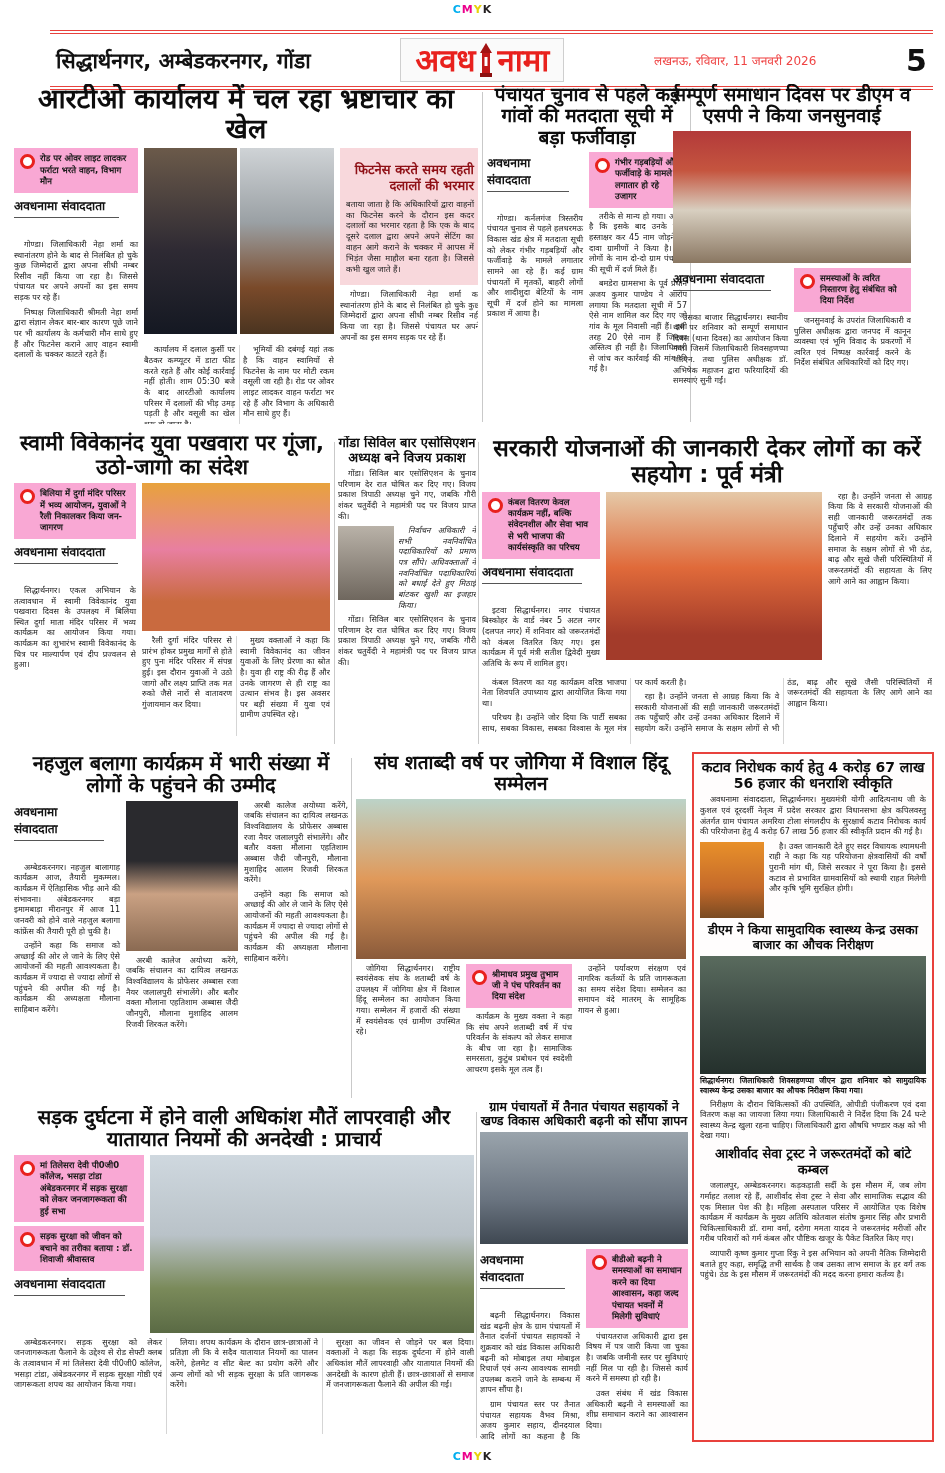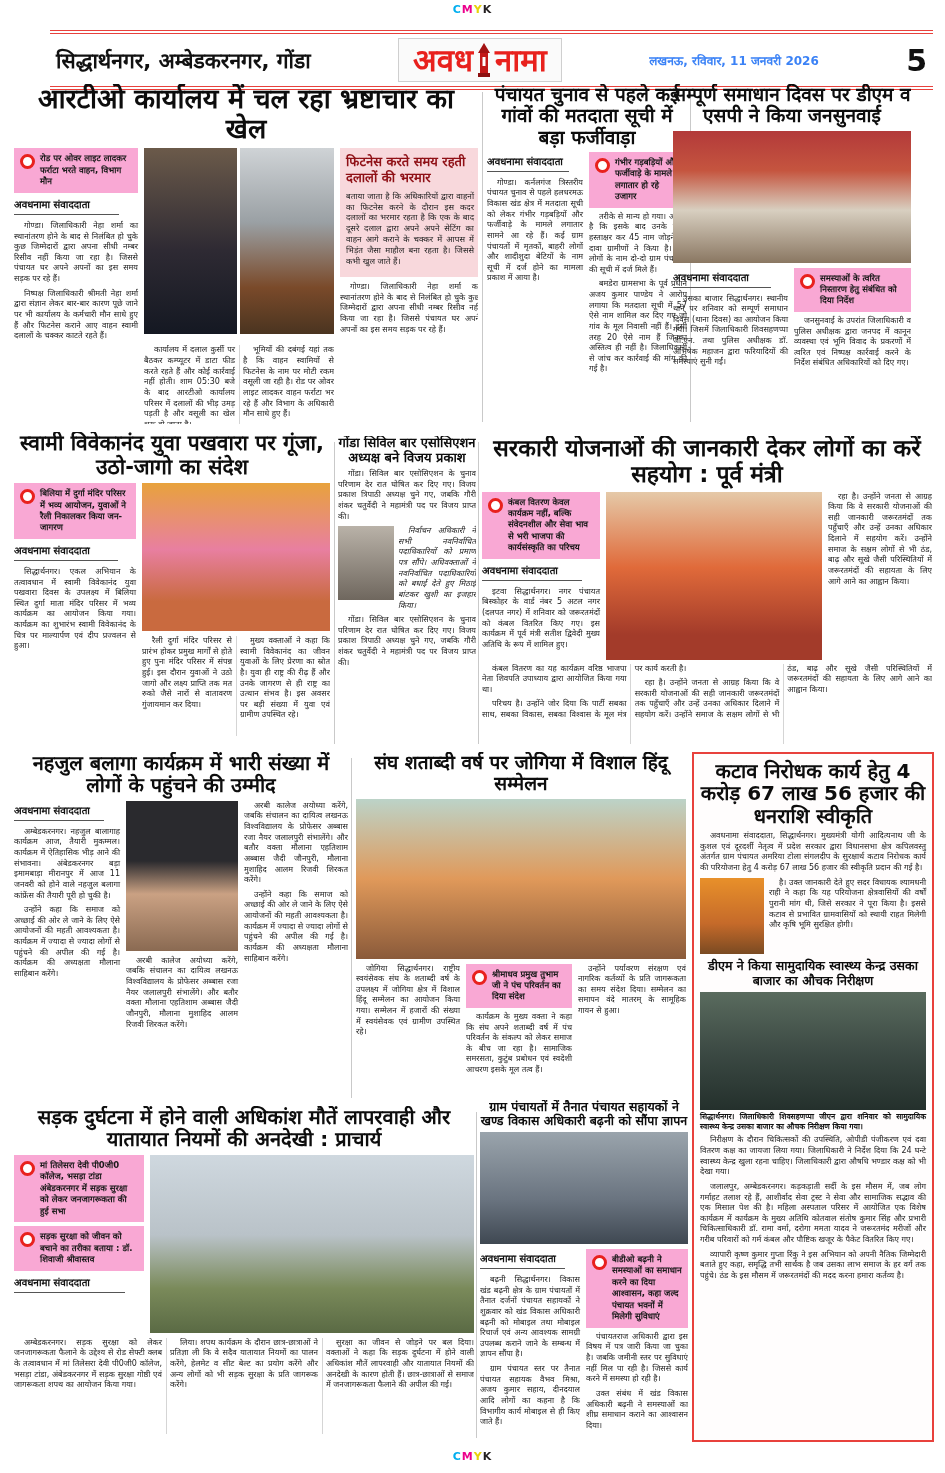--- a/index.html
+++ b/index.html
@@ -9,48 +9,48 @@
   .cmyk{position:absolute;left:0;right:0;text-align:center;font-size:11px;font-weight:bold;letter-spacing:1px;}
   .cmyk-top{top:3px;} .cmyk-bottom{top:1450px;}
   
   .masthead{position:absolute;left:50px;right:12px;top:30px;height:48px;
             border-top:4px double #e8413c;border-bottom:4px double #e8413c;
             display:flex;align-items:center;justify-content:space-between;padding:2px 6px;}
   .mh-editions{font-size:21px;font-weight:bold;color:#111;white-space:nowrap;}
   .mh-logo{display:flex;align-items:center;gap:3px;background:#fafafa;border:1px solid #cfcfcf;
            padding:1px 14px;height:40px;}
   .mh-logo span{font-size:31px;font-weight:bold;color:#e8211d;line-height:1;}
-  .mh-date{font-size:12px;font-weight:bold;color:#3b82f6;white-space:nowrap;}
+  .mh-date{font-size:12px;font-weight:normal;color:#ef4444;white-space:nowrap;}
   .mh-page{font-size:30px;font-weight:bold;color:#111;}
   
   .art{position:absolute;overflow:hidden;}
   .hdl{font-weight:bold;color:#0d0d0d;text-align:center;line-height:1.12;margin:0 0 4px;}
   .hl{display:flex;gap:5px;background:#f9a8d4;padding:5px 6px;font-weight:bold;font-size:8.5px;
       line-height:1.35;align-items:flex-start;margin-bottom:4px;}
   .ring{width:9px;height:9px;border:3px solid #e8211d;border-radius:50%;background:#fff;flex:none;margin-top:1px;}
-  .byline{font-weight:bold;font-size:10px;color:#111;border-bottom:1px solid #555;
-          padding-bottom:3px;margin:2px 0 6px;width:85%;}
+  .byline{font-weight:bold;font-size:12px;color:#111;border-bottom:1px solid #555;
+          padding-bottom:3px;margin:2px 0 22px;width:85%;}
   .bd{font-size:8px;line-height:1.33;text-align:justify;margin:0 0 4px;text-indent:10px;color:#222;}
   .cols2{column-count:2;column-gap:8px;column-rule:1px solid #d5d5d5;}
   .cols3{column-count:3;column-gap:8px;column-rule:1px solid #d5d5d5;}
   .ph{position:relative;flex:none;}
   .ph-street{background:linear-gradient(180deg,#6b5a4a,#2e2a33 55%,#141822);}
   .ph-truck{background:linear-gradient(180deg,#cfd3d6,#9aa0a4 40%,#7a4a2a 75%,#4a3420);}
   .ph-jansunwai{background:linear-gradient(180deg,#b33a3a,#c5553f 30%,#d8cfc0 60%,#8a7762);}
   .ph-rally{background:linear-gradient(180deg,#e8a23c,#e87fa0 45%,#c96a3f 80%);}
   .ph-bar{background:linear-gradient(180deg,#b9b2a8,#6f675e);}
   .ph-kambal{background:linear-gradient(180deg,#e5c9a8,#e06a3a 45%,#a33b2a 85%);}
   .ph-cleric{background:linear-gradient(180deg,#2a2a2e 40%,#caa183 62%,#8a6a52);}
   .ph-sammelan{background:linear-gradient(180deg,#bcd3c8,#e0995a 50%,#8a5a3a);}
   .ph-monk{background:linear-gradient(180deg,#e8902a,#c56a2a 60%,#7a4a22);}
   .ph-chc{background:linear-gradient(180deg,#5a6b5e,#3c4a44 50%,#24302c);}
   .ph-exercise{background:linear-gradient(180deg,#cfd8df,#b9c2c8 45%,#7a8a5a 75%,#5a6a44);}
   .ph-gyapan{background:linear-gradient(180deg,#9aa4ac,#6a7480 60%,#3f4852);}
   .pinkbox{background:#f8d8dc;padding:6px;}
-  .pinkbox .pb-title{font-size:13px;font-weight:bold;color:#8f1016;text-align:left;line-height:1.2;margin:0 0 5px;}
+  .pinkbox .pb-title{font-size:13px;font-weight:bold;color:#8f1016;text-align:right;line-height:1.2;margin:8px 0 5px;}
   .pinkbox .bd{text-indent:0;}
   .redbox{border:2px solid #e8413c;padding:6px;box-sizing:border-box;background:#fffdfd;}
   .subhdl{font-weight:bold;text-align:center;color:#0d0d0d;line-height:1.2;margin:4px 0 4px;}
   .caption{font-size:7.6px;font-weight:bold;text-align:justify;line-height:1.3;margin:2px 0 4px;color:#111;}
   .vline{position:absolute;width:1px;background:#c9c9c9;}
   .flexrow{display:flex;gap:6px;}
 </style>
 </head>
 <body>
 
@@ -238,32 +238,33 @@
         </div>
         <p class="bd">कार्यक्रम के मुख्य वक्ता ने कहा कि संघ अपने शताब्दी वर्ष में पंच परिवर्तन के संकल्प को लेकर समाज के बीच जा रहा है। सामाजिक समरसता, कुटुंब प्रबोधन एवं स्वदेशी आचरण इसके मूल तत्व हैं।</p>
       </div>
       <div style="flex:1;">
         <p class="bd">उन्होंने पर्यावरण संरक्षण एवं नागरिक कर्तव्यों के प्रति जागरूकता का समय संदेश दिया। सम्मेलन का समापन वंदे मातरम् के सामूहिक गायन से हुआ।</p>
       </div>
     </div>
   </div>
 
   <div class="art redbox" style="left:692px;top:752px;width:242px;height:690px;">
-    <h3 class="hdl" style="font-size:20px;">कटाव निरोधक कार्य हेतु 4 करोड़ 67 लाख 56 हजार की धनराशि स्वीकृति</h3>
+    <h3 class="hdl" style="font-size:14px;">कटाव निरोधक कार्य हेतु 4 करोड़ 67 लाख 56 हजार की धनराशि स्वीकृति</h3>
     <p class="bd">अवधनामा संवाददाता, सिद्धार्थनगर। मुख्यमंत्री योगी आदित्यनाथ जी के कुशल एवं दूरदर्शी नेतृत्व में प्रदेश सरकार द्वारा विधानसभा क्षेत्र कपिलवस्तु अंतर्गत ग्राम पंचायत अमरिया टोला संगलदीप के सुरक्षार्थ कटाव निरोधक कार्य की परियोजना हेतु 4 करोड़ 67 लाख 56 हजार की स्वीकृति प्रदान की गई है।</p>
     <div class="flexrow" style="gap:5px;">
       <div class="ph ph-monk" style="width:64px;height:76px;"></div>
       <p class="bd" style="flex:1;">है। उक्त जानकारी देते हुए सदर विधायक श्यामधनी राही ने कहा कि यह परियोजना क्षेत्रवासियों की वर्षों पुरानी मांग थी, जिसे सरकार ने पूरा किया है। इससे कटाव से प्रभावित ग्रामवासियों को स्थायी राहत मिलेगी और कृषि भूमि सुरक्षित होगी।</p>
     </div>
 
     <h3 class="subhdl" style="font-size:12.5px;">डीएम ने किया सामुदायिक स्वास्थ्य केन्द्र उसका बाजार का औचक निरीक्षण</h3>
     <div class="ph ph-chc" style="width:226px;height:118px;"></div>
     <p class="caption">सिद्धार्थनगर। जिलाधिकारी शिवसहणप्पा जीएन द्वारा शनिवार को सामुदायिक स्वास्थ्य केन्द्र उसका बाजार का औचक निरीक्षण किया गया।</p>
     <p class="bd">निरीक्षण के दौरान चिकित्सकों की उपस्थिति, ओपीडी पंजीकरण एवं दवा वितरण कक्ष का जायजा लिया गया। जिलाधिकारी ने निर्देश दिया कि 24 घन्टे स्वास्थ्य केन्द्र खुला रहना चाहिए। जिलाधिकारी द्वारा औषधि भण्डार कक्ष को भी देखा गया।</p>
 
+    <h3 class="subhdl" style="font-size:13px;">आशीर्वाद सेवा ट्रस्ट ने जरूरतमंदों को बांटे कम्बल</h3>
     <p class="bd">जलालपुर, अम्बेडकरनगर। कड़कड़ाती सर्दी के इस मौसम में, जब लोग गर्माहट तलाश रहे हैं, आशीर्वाद सेवा ट्रस्ट ने सेवा और सामाजिक सद्भाव की एक मिसाल पेश की है। महिला अस्पताल परिसर में आयोजित एक विशेष कार्यक्रम में कार्यक्रम के मुख्य अतिथि कोतवाल संतोष कुमार सिंह और प्रभारी चिकित्साधिकारी डॉ. रामा वर्मा, दरोगा ममता यादव ने जरूरतमंद मरीजों और गरीब परिवारों को गर्म कंबल और पौष्टिक खजूर के पैकेट वितरित किए गए।</p>
     <p class="bd">व्यापारी कृष्ण कुमार गुप्ता रिंकु ने इस अभियान को अपनी नैतिक जिम्मेदारी बताते हुए कहा, समृद्धि तभी सार्थक है जब उसका लाभ समाज के हर वर्ग तक पहुंचे। ठंड के इस मौसम में जरूरतमंदों की मदद करना हमारा कर्तव्य है।</p>
   </div>
 
   <div class="art" style="left:14px;top:1106px;width:460px;height:334px;">
     <h2 class="hdl" style="font-size:20px;">सड़क दुर्घटना में होने वाली अधिकांश मौतें लापरवाही और यातायात नियमों की अनदेखी : प्राचार्य</h2>
     <div class="flexrow">
       <div style="width:130px;flex:none;">
         <div class="hl">
           <span class="ring"></span>

